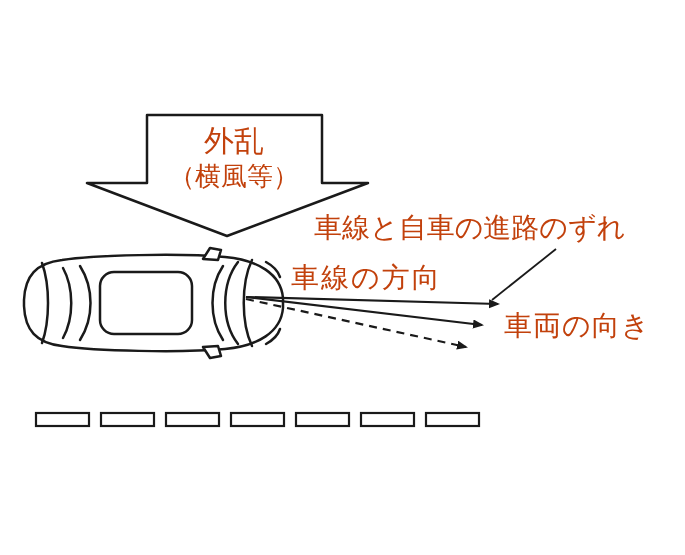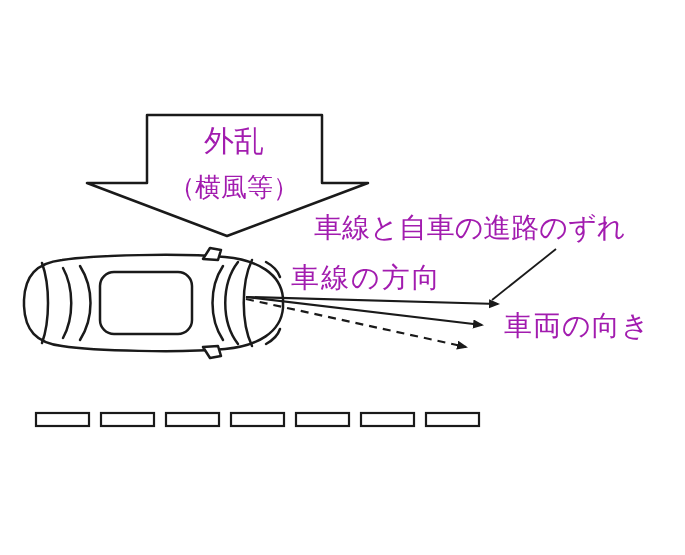--- a/index.html
+++ b/index.html
@@ -19,30 +19,30 @@
   .stage svg {
     position: absolute;
     left: 0;
     top: 0;
   }
   .txt {
     position: absolute;
     white-space: nowrap;
     font-size: 28px;
     line-height: 1.15;
-    color: #a21caf;
+    color: #c2410c;
   }
   .disturbance {
     left: 112px;
     top: 124px;
     width: 244px;
     text-align: center;
   }
   .disturbance .l1 { font-size: 30px; }
-  .disturbance .l2 { font-size: 26px; margin-top: 14px; }
+  .disturbance .l2 { font-size: 26px; margin-top: 3px; }
   .deviation { left: 314px; top: 212px; font-size: 28px; }
   .lane-dir  { left: 291px; top: 262px; font-size: 28px; letter-spacing: 2px; }
   .veh-dir   { left: 504px; top: 310px; font-size: 28px; letter-spacing: 1px; text-align: right; }
   .status    { left: 144px; top: 370px; font-size: 28px; }
   .status .off { margin-left: 14px; letter-spacing: 1px; }
 </style>
 </head>
 <body>
 
 <div class="stage">

